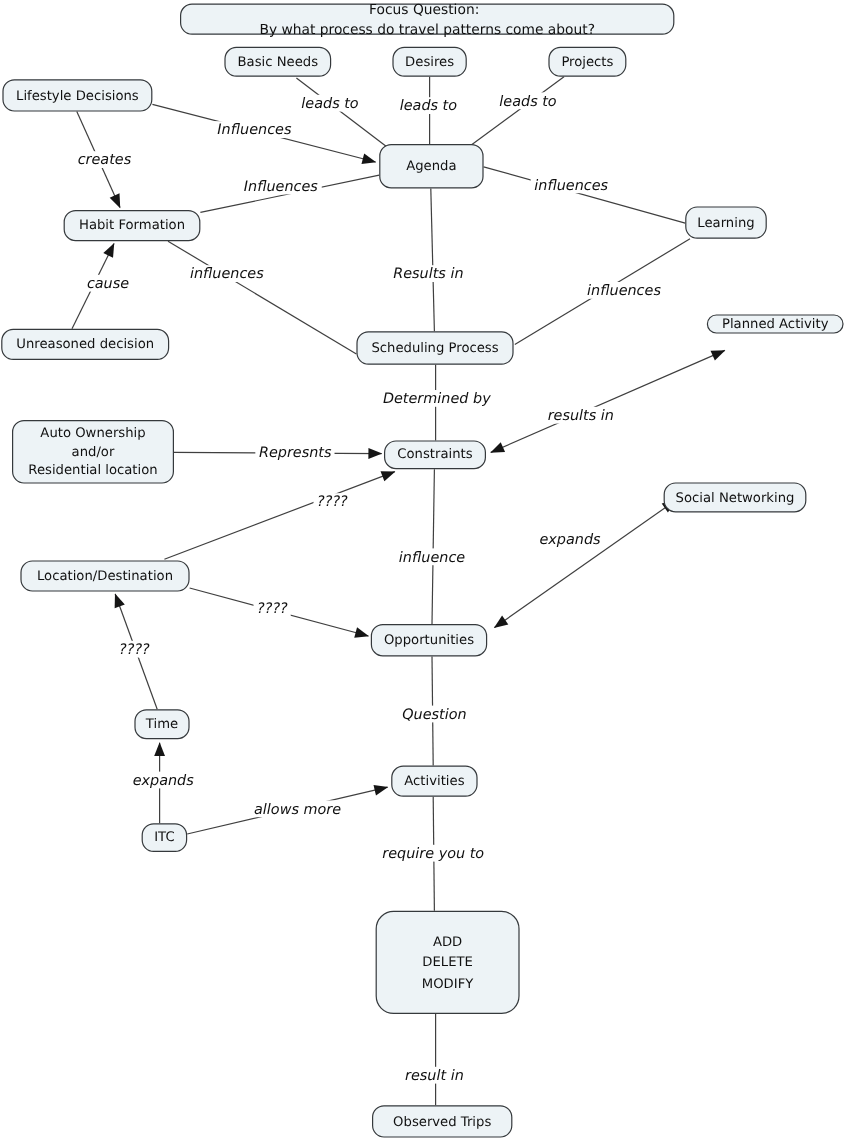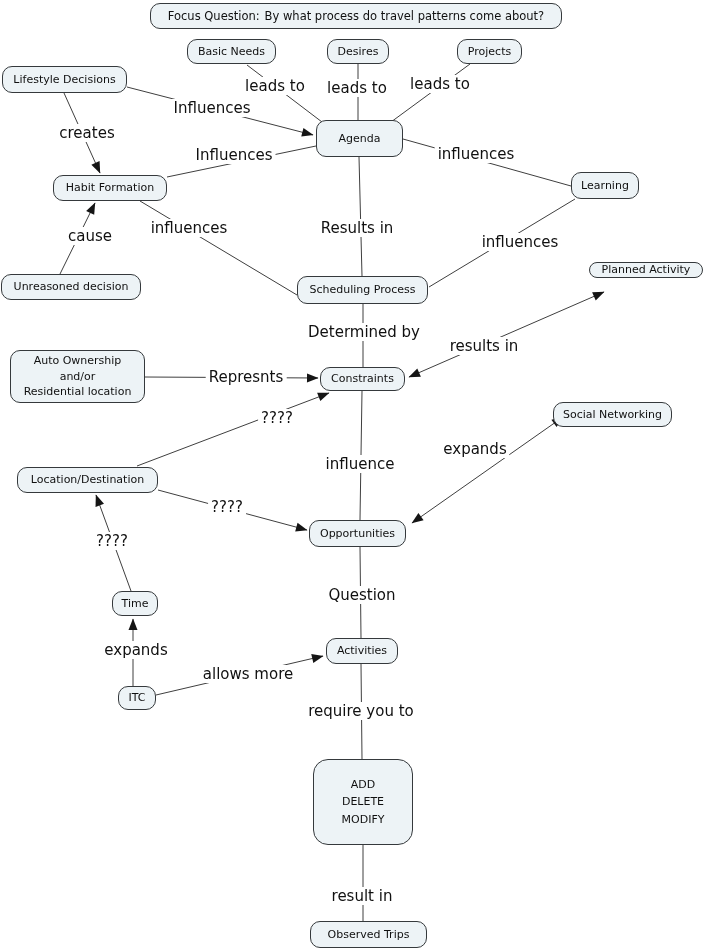--- a/index.html
+++ b/index.html
@@ -22,27 +22,29 @@
   .ah{fill:#151515;}
   .node{
     position:absolute;box-sizing:border-box;
     background:var(--node_fill);
     border:1px solid var(--node_border);
     border-radius:10px;
     display:flex;align-items:center;justify-content:center;
     text-align:center;font-size:11px;line-height:1.4;
     white-space:pre-line;padding:1px 4px;
     color:var(--text);
+    flex-direction:column;
   }
   .node.addmod{border-radius:15px;line-height:1.6;}
   .elabel{
     position:absolute;transform:translate(-50%,-50%);
     background:var(--background);
-    padding:0 3px;font-size:15px;white-space:nowrap;
+    padding:0 3px;font-size:12px;white-space:nowrap;
     color:var(--text);
+    font-style:italic;
   }
   .focus{font-size:11.5px;white-space:nowrap;}
   .fq-prefix{margin-right:5px;}
   .fq-q{}
 </style>
 </head>
 <body>
 
 <div class="canvas">
 
@@ -99,21 +101,21 @@
   <div class="node" style="left:10px;top:350px;width:135px;height:53px">Auto Ownership
 and/or
 Residential location</div>
   <div class="node" style="left:320px;top:367px;width:85px;height:24px">Constraints</div>
   <div class="node" style="left:553px;top:402px;width:119px;height:25px">Social Networking</div>
   <div class="node" style="left:17px;top:467px;width:141px;height:26px">Location/Destination</div>
   <div class="node" style="left:309px;top:520px;width:97px;height:27px">Opportunities</div>
   <div class="node" style="left:112px;top:591px;width:46px;height:25px">Time</div>
   <div class="node" style="left:326px;top:638px;width:72px;height:26px">Activities</div>
   <div class="node" style="left:118px;top:686px;width:38px;height:24px">ITC</div>
-  <div class="node addmod" style="left:313px;top:759px;width:100px;height:86px">ADD
+  <div class="node addmod" style="left:313px;top:759px;width:120px;height:86px">ADD
 DELETE
 MODIFY</div>
   <div class="node" style="left:310px;top:921px;width:117px;height:27px">Observed Trips</div>
 
   <div class="elabel" style="left:275px;top:86px">leads to</div>
   <div class="elabel" style="left:357px;top:88px">leads to</div>
   <div class="elabel" style="left:440px;top:84px">leads to</div>
   <div class="elabel" style="left:212px;top:108px">Influences</div>
   <div class="elabel" style="left:87px;top:133px">creates</div>
   <div class="elabel" style="left:234px;top:155px">Influences</div>

